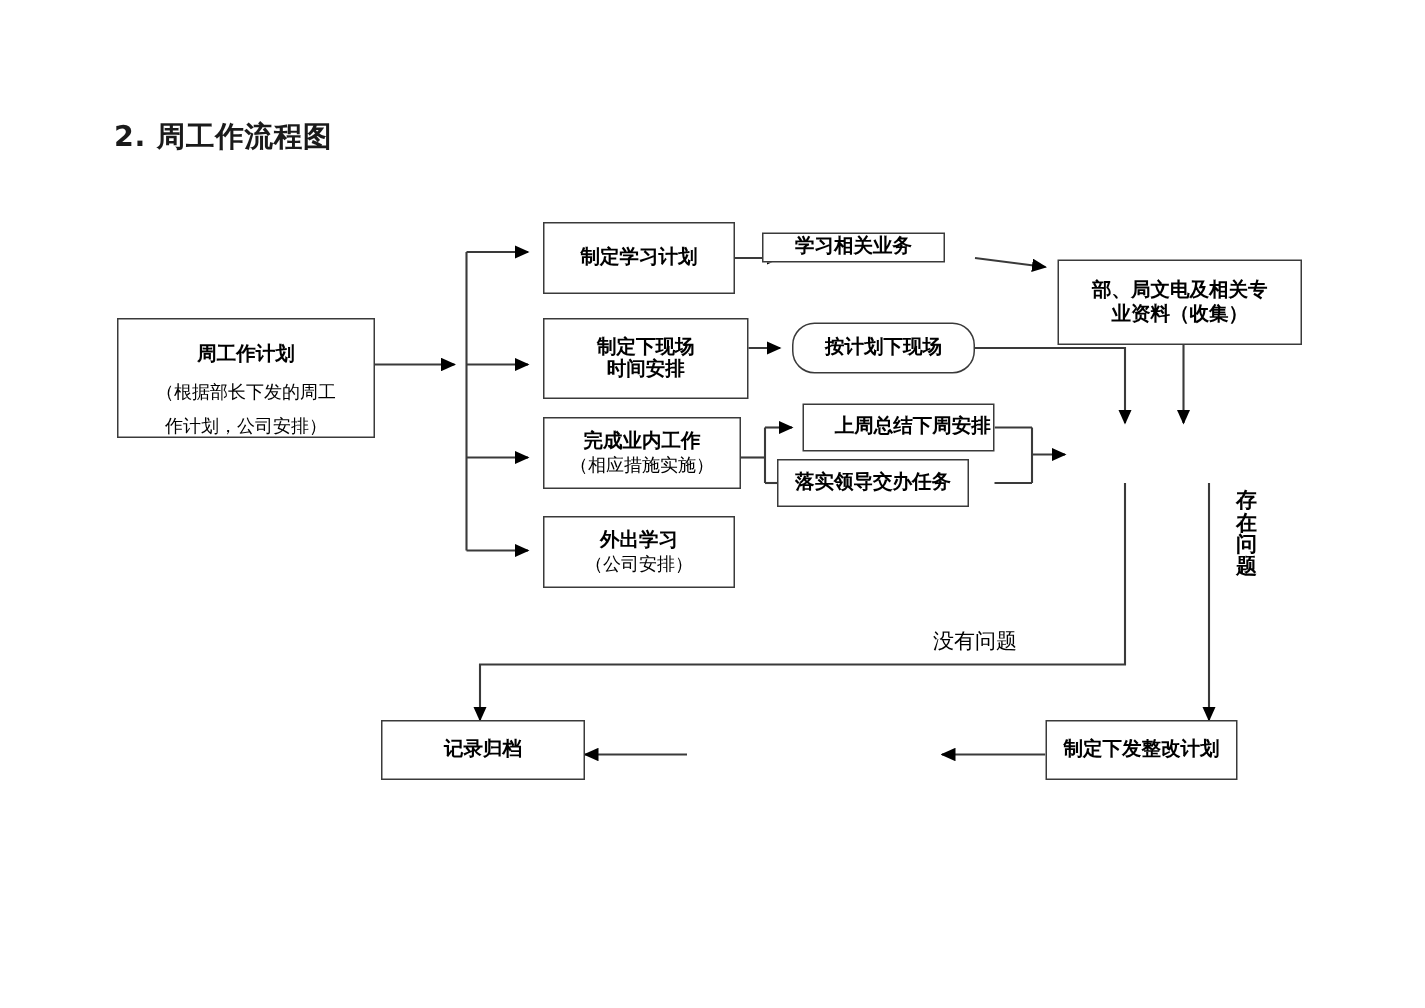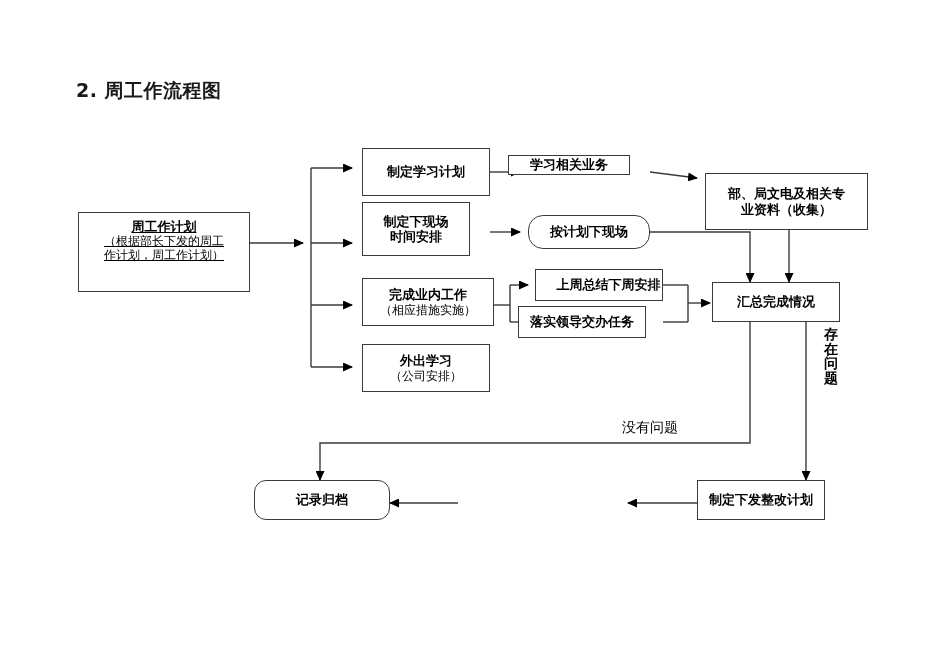--- a/index.html
+++ b/index.html
@@ -61,23 +61,22 @@
     font-size: 13px;
     font-weight: bold;
     white-space: nowrap;
   }
   .node .t2 {
     font-size: 12px;
     font-weight: normal;
     white-space: nowrap;
   }
   .node.multi {
-    justify-content: flex-start;
-    padding-top: 6px;
-    text-decoration: underline;
+    justify-content: space-between;
+    padding-top: 16px;
   }
   .freelabel {
     position: absolute;
     font-size: 14px;
     font-weight: normal;
     color: #000000;
     white-space: nowrap;
   }
   .vlabel {
     position: absolute;
@@ -138,28 +137,28 @@
 
       <path d="M697,503 L628,503" marker-end="url(#ah)"></path>
 
       <path d="M458,503 L390,503" marker-end="url(#ah)"></path>
     </g>
   </svg>
 
   <div class="node multi" style="left:78px; top:212px; width:172px; height:80px;">
     <div class="t1">周工作计划</div>
     <div class="t2">（根据部长下发的周工</div>
-    <div class="t2">作计划，周工作计划）</div>
+    <div class="t2">作计划，公司安排）</div>
   </div>
 
   <div class="node" style="left:362px; top:148px; width:128px; height:48px;">
     <div class="t1">制定学习计划</div>
   </div>
 
-  <div class="node" style="left:362px; top:202px; width:108px; height:54px;">
+  <div class="node" style="left:362px; top:212px; width:137px; height:54px;">
     <div class="t1">制定下现场</div>
     <div class="t1">时间安排</div>
   </div>
 
   <div class="node" style="left:362px; top:278px; width:132px; height:48px;">
     <div class="t1">完成业内工作</div>
     <div class="t2">（相应措施实施）</div>
   </div>
 
   <div class="node" style="left:362px; top:344px; width:128px; height:48px;">
@@ -181,29 +180,26 @@
 
   <div class="node" style="left:518px; top:306px; width:128px; height:32px;">
     <div class="t1">落实领导交办任务</div>
   </div>
 
   <div class="node" style="left:705px; top:140px; width:163px; height:57px;margin-top:33px;">
     <div class="t1">部、局文电及相关专</div>
     <div class="t1">业资料（收集）</div>
   </div>
 
-  <div class="node" style="left:712px; top:282px; width:128px; height:40px;">
-    <div class="t1">汇总完成情况</div>
-  </div>
 
   <div class="node" style="left:697px; top:480px; width:128px; height:40px;">
     <div class="t1">制定下发整改计划</div>
   </div>
 
 
-  <div class="node" style="left:254px; top:480px; width:136px; height:40px;border-radius:12px;">
+  <div class="node" style="left:254px; top:480px; width:136px; height:40px;">
     <div class="t1">记录归档</div>
   </div>
 
   <div class="vlabel" style="left:824px; top:327px;">存在问题</div>
   <div class="freelabel" style="left:622px; top:419px;">没有问题</div>
 
 </div>
 
 </body></html>

